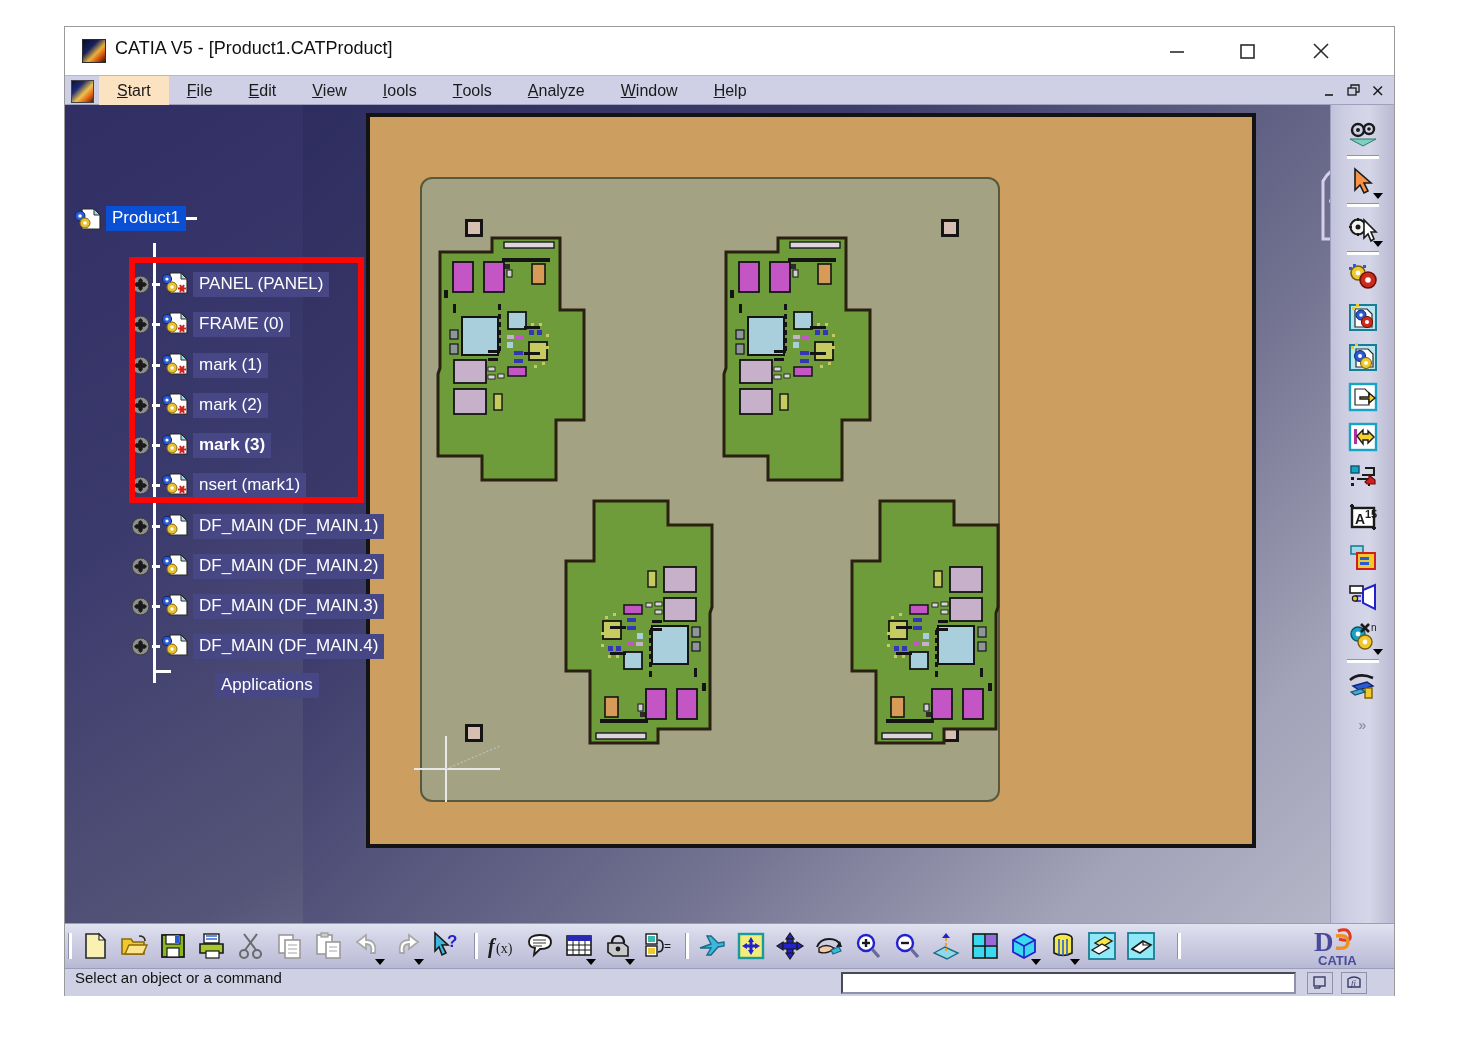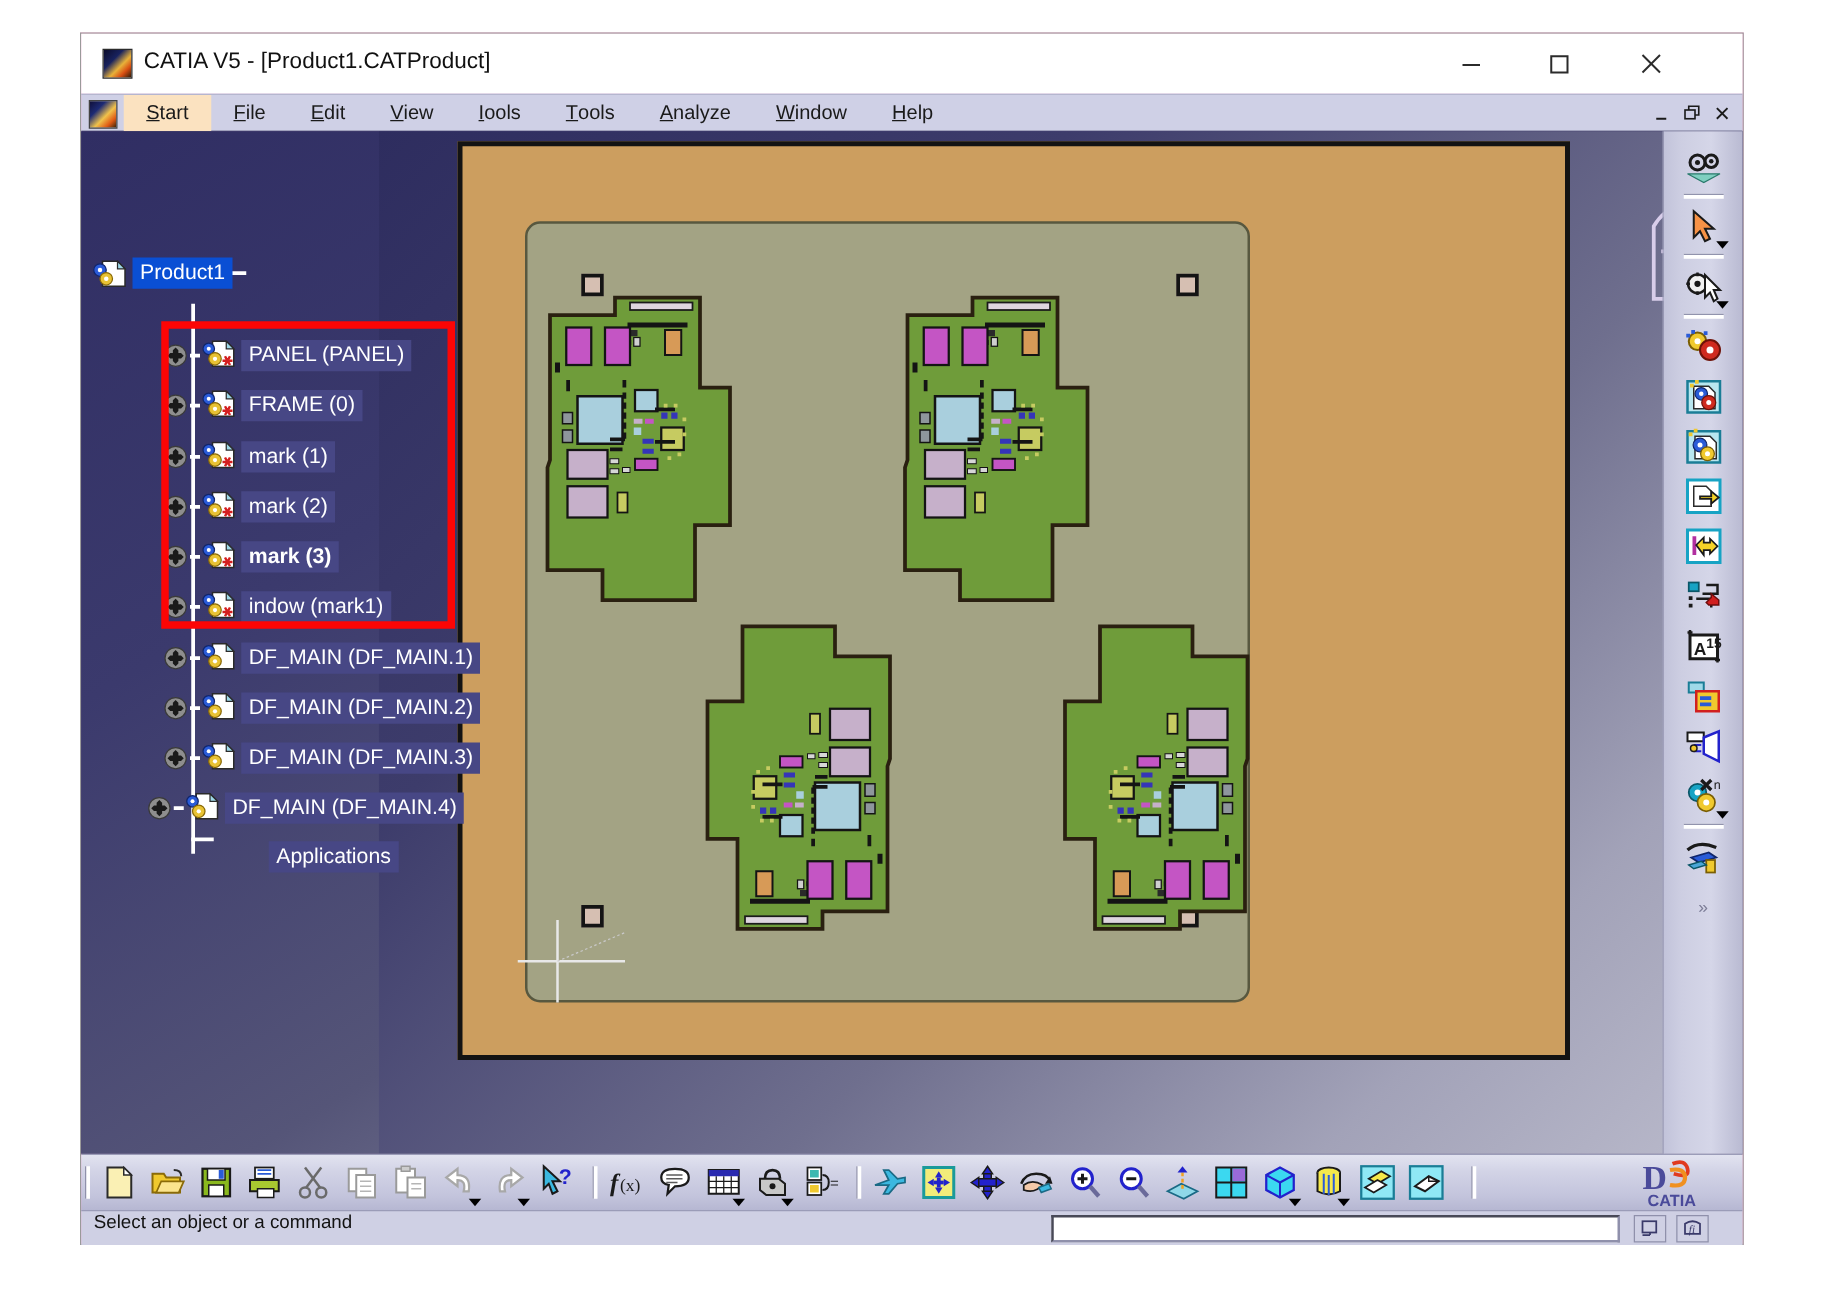--- a/index.html
+++ b/index.html
@@ -727,21 +727,21 @@
           <svg width="30" height="24" viewBox="0 0 30 24">
             <path d="M10,1 L21,1 L27,7 L27,21 L10,21 Z" fill="#ffffff" stroke="#2a2a2a" stroke-width="1.2"></path>
             <path d="M21,1 L21,7 L27,7 Z" fill="#9fd9e8" stroke="#2a2a2a" stroke-width="1"></path>
             <circle cx="7" cy="7" r="4.6" fill="#2a5bd7" stroke="#10256b" stroke-width="1"></circle>
               <circle cx="7" cy="7" r="1.6" fill="#fff"></circle>
             <circle cx="12" cy="15" r="5" fill="#e8c234" stroke="#8a6a08" stroke-width="1"></circle>
               <circle cx="12" cy="15" r="1.7" fill="#fff"></circle>
             <path d="M20,13 L24,20 M24,13 L20,20 M18,16.5 L26,16.5" stroke="#d42020" stroke-width="2" fill="none"></path>
           </svg>
         </span>
-        <span class="tlabel">indow (mark1)</span>
+        <span class="tlabel">nsert (mark1)</span>
       </div>
 
       <div class="tnode" style="left:66px;top:406px;">
         <span class="texp">
           <svg width="19" height="19" viewBox="0 0 19 19">
               <circle cx="9.5" cy="9.5" r="8.5" fill="#8e8e8e" stroke="#3a3a3a"></circle>
               <path d="M9.5,3 L11.7,5.2 L11.7,7.3 L13.8,7.3 L16,9.5 L13.8,11.7 L11.7,11.7 L11.7,13.8 L9.5,16 L7.3,13.8 L7.3,11.7 L5.2,11.7 L3,9.5 L5.2,7.3 L7.3,7.3 L7.3,5.2 Z" fill="#1a1a1a"></path>
             </svg>
         </span>
         <span style="display:block;width:8px;height:3px;background:#fff;flex:0 0 auto;"></span>
@@ -793,21 +793,21 @@
             <path d="M21,1 L21,7 L27,7 Z" fill="#9fd9e8" stroke="#2a2a2a" stroke-width="1"></path>
             <circle cx="7" cy="7" r="4.6" fill="#2a5bd7" stroke="#10256b" stroke-width="1"></circle>
               <circle cx="7" cy="7" r="1.6" fill="#fff"></circle>
             <circle cx="12" cy="15" r="5" fill="#e8c234" stroke="#8a6a08" stroke-width="1"></circle>
               <circle cx="12" cy="15" r="1.7" fill="#fff"></circle>
           </svg>
         </span>
         <span class="tlabel">DF_MAIN (DF_MAIN.3)</span>
       </div>
 
-      <div class="tnode" style="left:53px;top:526px;justify-content:flex-end;">
+      <div class="tnode" style="left:66px;top:526px;justify-content:flex-end;">
         <span class="texp">
           <svg width="19" height="19" viewBox="0 0 19 19">
               <circle cx="9.5" cy="9.5" r="8.5" fill="#8e8e8e" stroke="#3a3a3a"></circle>
               <path d="M9.5,3 L11.7,5.2 L11.7,7.3 L13.8,7.3 L16,9.5 L13.8,11.7 L11.7,11.7 L11.7,13.8 L9.5,16 L7.3,13.8 L7.3,11.7 L5.2,11.7 L3,9.5 L5.2,7.3 L7.3,7.3 L7.3,5.2 Z" fill="#1a1a1a"></path>
             </svg>
         </span>
         <span style="display:block;width:8px;height:3px;background:#fff;flex:0 0 auto;"></span>
         <span class="ticon">
           <svg width="30" height="24" viewBox="0 0 30 24">
             <path d="M10,1 L21,1 L27,7 L27,21 L10,21 Z" fill="#ffffff" stroke="#2a2a2a" stroke-width="1.2"></path>

